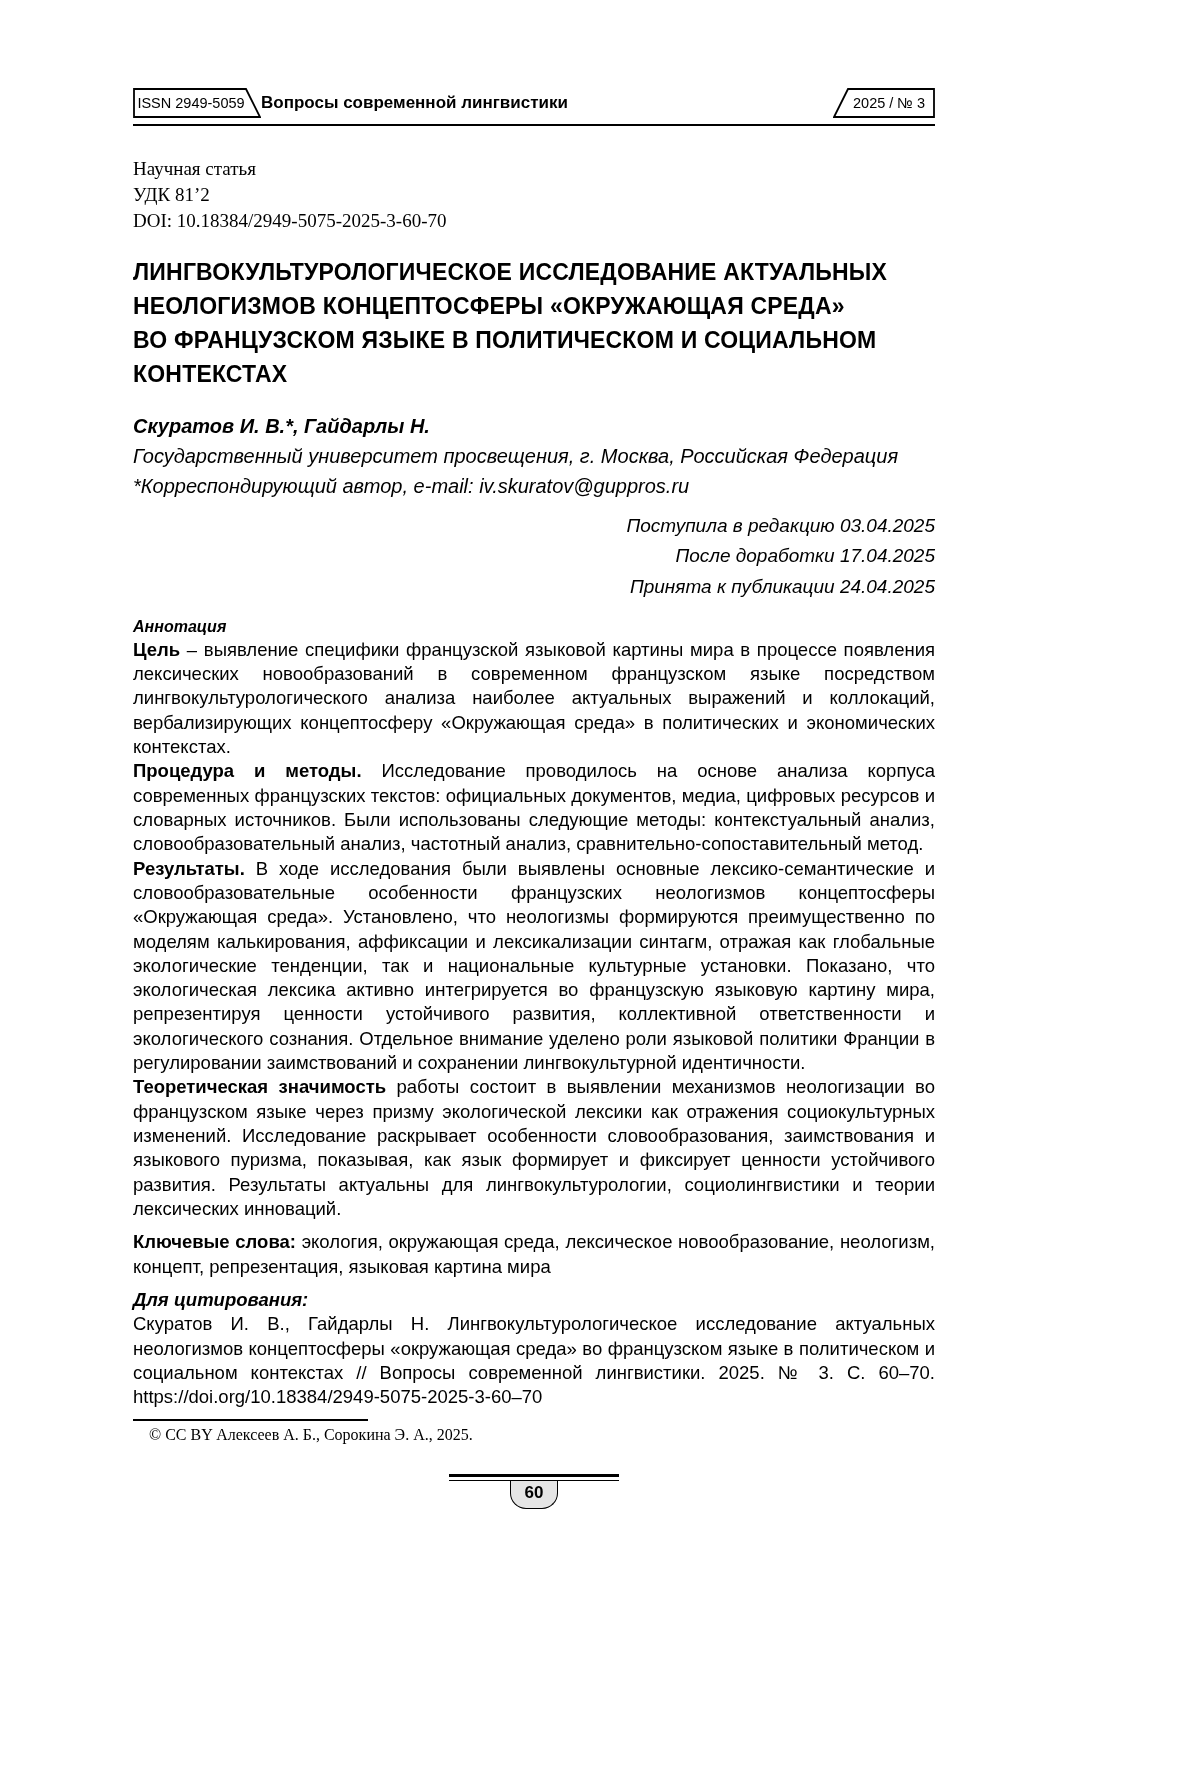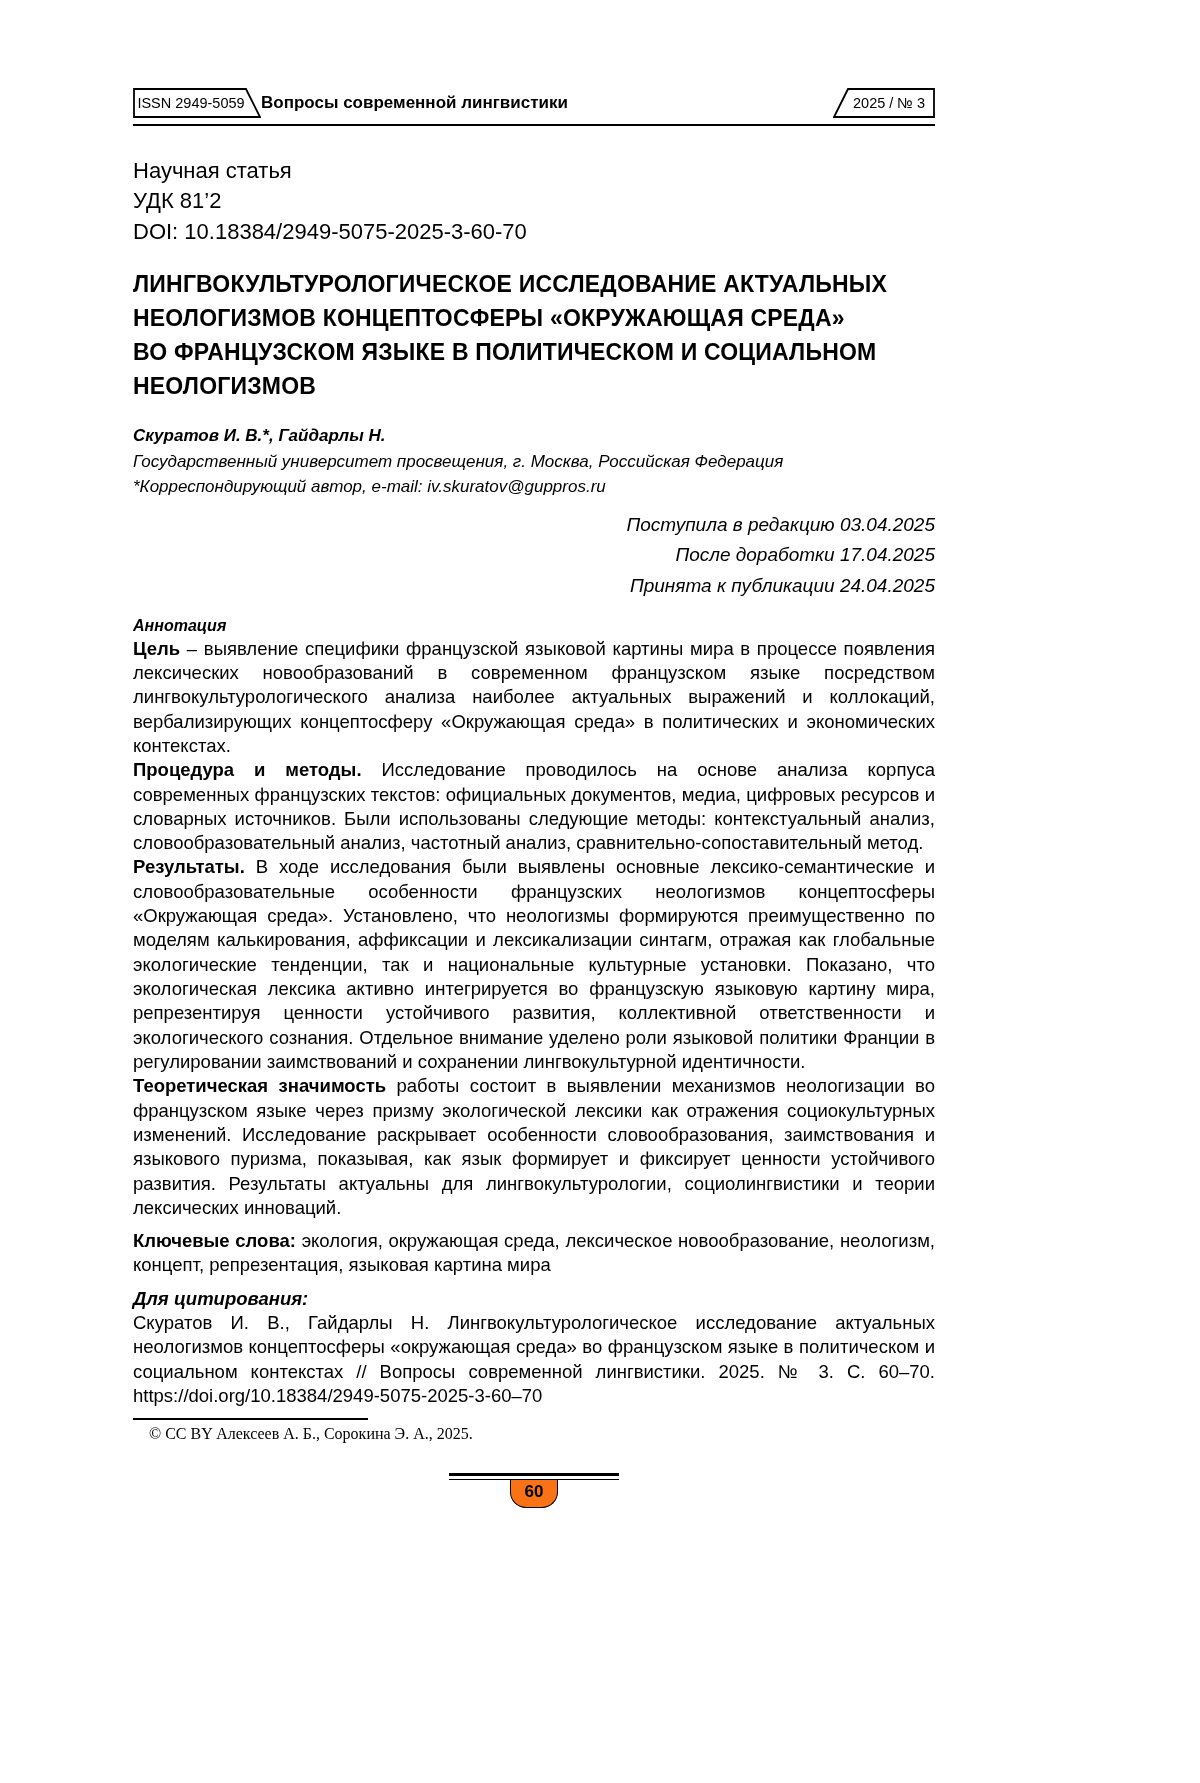--- a/index.html
+++ b/index.html
@@ -14,27 +14,27 @@
   .content { position: absolute; left: 133px; top: 0; width: 802px; }
 
   
   .journal-header { margin-top: 88px; }
   .header-row { display: flex; align-items: center; justify-content: space-between; }
   .journal-title { font-size: 17px; font-weight: bold; flex: 1; }
   .plaque-text { font-size: 14.5px; font-family: "Liberation Sans", sans-serif; fill: #000; }
   .header-rule { border-top: 2px solid #000; margin-top: 6px; }
 
   
-  .meta { margin-top: 30px; font-size: 22px; line-height: 1.38; }
+  .meta { margin-top: 30px; font-size: 19px; line-height: 1.38; font-family: Liberation Serif, serif; }
 
   
   .article-title { margin-top: 20px; font-size: 23px; font-weight: bold; line-height: 34px; letter-spacing: 0.2px; }
 
   
-  .authors-block { margin-top: 20px; font-size: 17px; line-height: 1.5; }
+  .authors-block { margin-top: 20px; font-size: 20px; line-height: 1.5; }
   .authors { font-weight: bold; font-style: italic; }
   .affiliation, .correspondence { font-style: italic; }
   .email { font-style: italic; }
 
   
   .dates { margin-top: 10px; font-size: 19px; font-style: italic; text-align: right; line-height: 1.62; }
 
   
   .abstract-heading { margin-top: 14px; font-size: 16px; font-weight: bold; font-style: italic; line-height: 1.3; }
   .para { font-size: 18.5px; line-height: 1.315; text-align: justify; }
@@ -51,21 +51,21 @@
 
   
   .footer { width: 170px; margin: 30px auto 0 auto; }
   .rule-thick { border-top: 3px solid #000; }
   .rule-thin { border-top: 1.5px solid #000; margin-top: 3px; }
   .page-badge {
     width: 48px; margin: 0 auto;
     border: 1.8px solid #000; border-top: none;
     border-radius: 0 0 16px 16px;
     text-align: center; font-weight: bold; font-size: 17px;
-    padding: 2px 0 5px 0; background: #f97316;
+    padding: 2px 0 5px 0; background: #e5e5e5;
   }
 </style>
 </head>
 <body>
 
 <div class="page">
   <div class="content">
 
     <header class="journal-header">
       <div class="header-row">
@@ -85,21 +85,21 @@
     <section class="meta">
       <div>Научная статья</div>
       <div>УДК 81’2</div>
       <div>DOI: 10.18384/2949-5075-2025-3-60-70</div>
     </section>
 
     <h1 class="article-title">
       <div>ЛИНГВОКУЛЬТУРОЛОГИЧЕСКОЕ ИССЛЕДОВАНИЕ АКТУАЛЬНЫХ</div>
       <div>НЕОЛОГИЗМОВ КОНЦЕПТОСФЕРЫ «ОКРУЖАЮЩАЯ СРЕДА»</div>
       <div>ВО ФРАНЦУЗСКОМ ЯЗЫКЕ В ПОЛИТИЧЕСКОМ И СОЦИАЛЬНОМ</div>
-      <div>НЕОЛОГИЗМОВ</div>
+      <div>КОНТЕКСТАХ</div>
     </h1>
 
     <section class="authors-block">
       <div class="authors">Скуратов И. В.*, Гайдарлы Н.</div>
       <div class="affiliation">Государственный университет просвещения, г. Москва, Российская Федерация</div>
       <div class="correspondence"><span>*Корреспондирующий автор, e-mail: </span><span class="email">iv.skuratov@guppros.ru</span></div>
     </section>
 
     <section class="dates">
       <div>Поступила в редакцию 03.04.2025</div>

